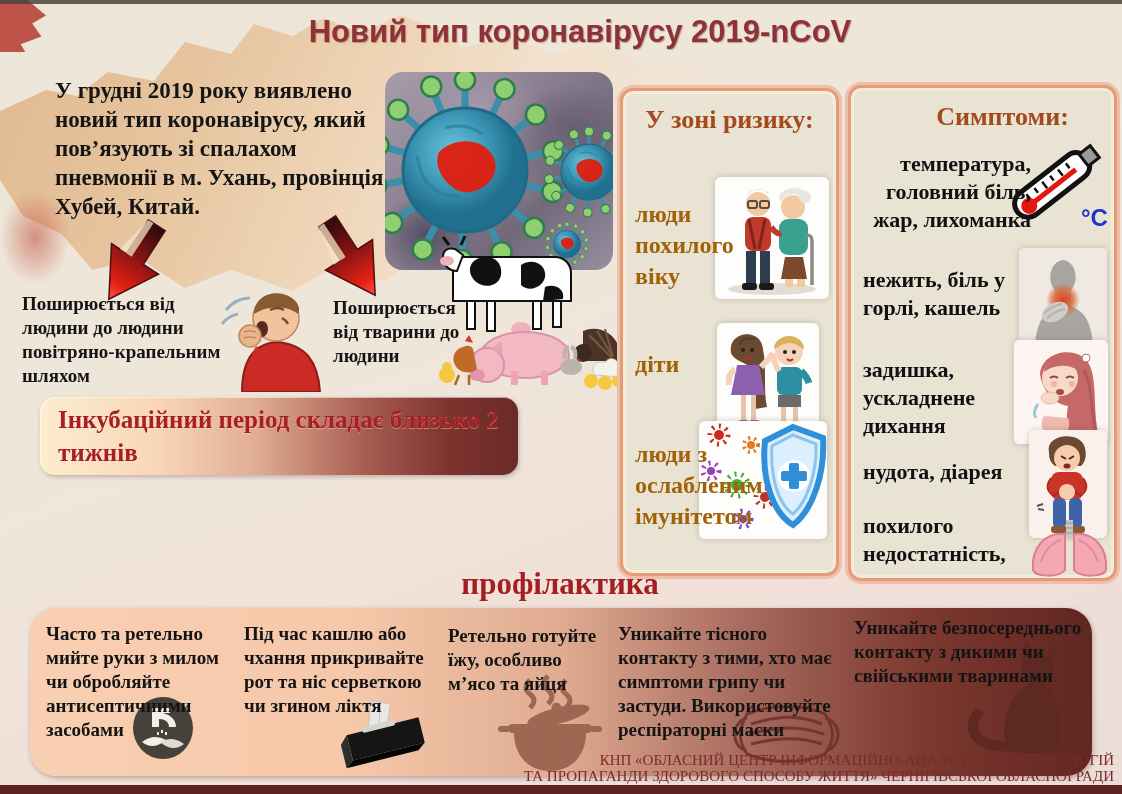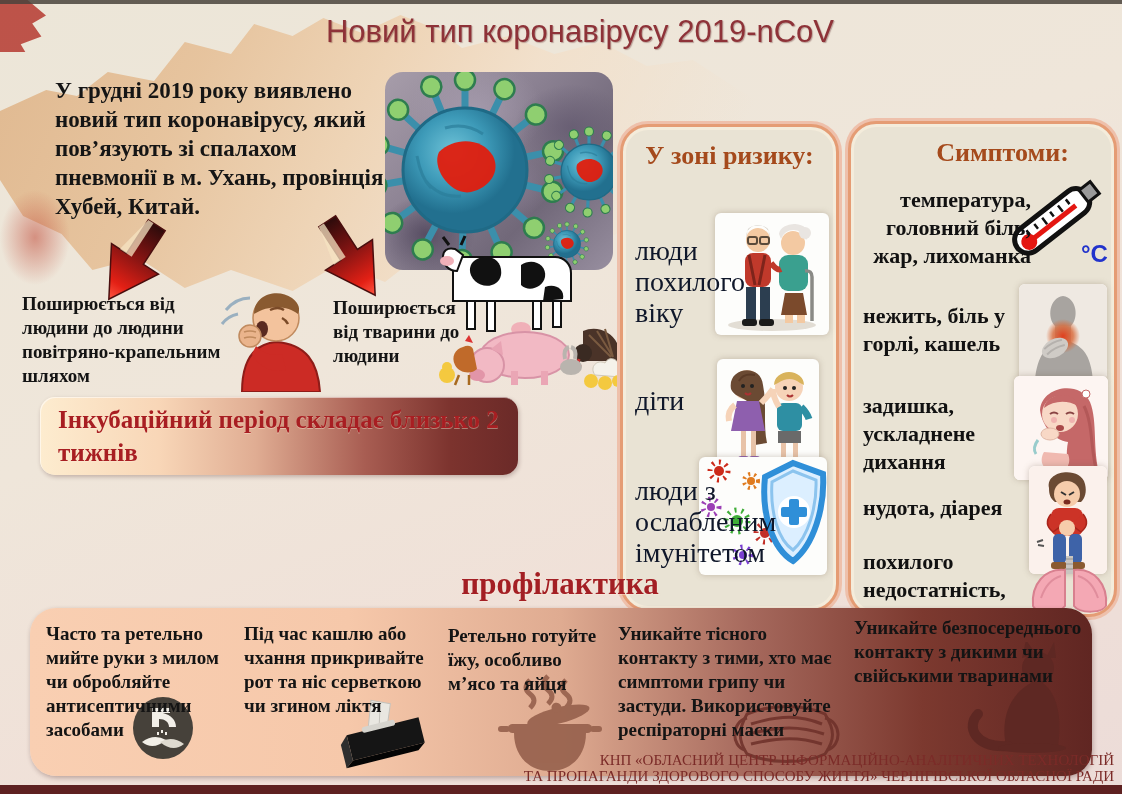--- a/index.html
+++ b/index.html
@@ -13,21 +13,21 @@
   
   .map{left:0;top:6px;width:770px;height:300px;opacity:.95;
     background:linear-gradient(115deg,#dfb68c 0%,#e6c29b 25%,#eed3b4 45%,#f2e0cb 62%,rgba(242,224,203,0) 88%);
     clip-path:polygon(0% 35%,6% 28%,10% 30%,14% 22%,20% 25%,24% 12%,30% 16%,33% 6%,38% 10%,42% 4%,47% 9%,52% 3%,57% 8%,60% 14%,66% 10%,72% 16%,78% 12%,84% 20%,90% 18%,96% 28%,100% 34%,97% 45%,100% 55%,94% 66%,88% 60%,84% 72%,78% 78%,70% 74%,64% 84%,56% 80%,50% 92%,44% 86%,38% 95%,30% 88%,24% 94%,18% 84%,12% 88%,8% 76%,3% 70%,0% 58%);}
   .map-red-corner{left:0;top:0;width:46px;height:52px;background:#b8423a;opacity:.9;
     clip-path:polygon(0 0,60% 0,100% 30%,70% 45%,90% 70%,45% 85%,55% 100%,0 100%);}
   .map-red-smudge{left:0;top:190px;width:70px;height:95px;opacity:.55;
     background:radial-gradient(closest-side,#c04a38,rgba(192,74,56,0));}
   
   .title{left:280px;top:14px;width:600px;text-align:center;
-    font-family:"Liberation Sans",sans-serif;font-weight:normal;font-size:31px;color:#8e3238;
+    font-family:"Liberation Sans",sans-serif;font-weight:bold;font-size:31px;color:#8e3238;
     text-shadow:1px 1px 1px rgba(90,30,30,.35);}
   
   .intro{left:55px;top:76px;width:348px;font-weight:bold;font-size:23px;line-height:29px;color:#151515;}
   
   .virus-box{left:385px;top:72px;width:228px;height:198px;border-radius:18px;overflow:hidden;
     background:
       radial-gradient(70px 55px at 18% 82%,rgba(80,70,92,.85),rgba(80,70,92,0) 70%),
       radial-gradient(80px 60px at 82% 28%,rgba(100,90,112,.8),rgba(100,90,112,0) 72%),
       radial-gradient(55px 45px at 55% 58%,rgba(140,128,150,.7),rgba(140,128,150,0) 70%),
       radial-gradient(90px 70px at 40% 20%,rgba(168,158,176,.8),rgba(168,158,176,0) 75%),
@@ -37,26 +37,26 @@
   .spread-a{left:333px;top:296px;width:142px;font-weight:bold;font-size:19px;line-height:24px;color:#141414;}
   
   .banner{border-radius:15px;
     background:linear-gradient(90deg,#fdeccf 0%,#f8d6b7 25%,#e0ad93 45%,#a85d52 68%,#7c332e 86%,#6b2a28 100%);
     box-shadow:inset 1px 1px 0 rgba(255,255,255,.55),1px 2px 4px rgba(60,20,20,.25);}
   .banner1{left:40px;top:397px;width:478px;height:78px;}
   .banner2{left:40px;top:487px;width:592px;height:78px;}
   .banner-text{font-weight:bold;font-size:25px;line-height:33px;color:#a81e22;
     text-shadow:0 1px 0 rgba(255,240,220,.4);padding:6px 18px;}
   
-  .panel{background:#e9e3d4;border:3px solid #e59c74;border-radius:28px;
-    box-shadow:0 0 0 3px #eec0ab, inset 0 0 0 3px #f4ecdb;overflow:hidden;margin-top:36px;}
+  .panel{background:#e9e3d4;border:3px solid #e59c74;border-radius:13px;
+    box-shadow:0 0 0 3px #eec0ab, inset 0 0 0 3px #f4ecdb;overflow:hidden;}
   .panel-risk{left:620px;top:88px;width:213px;height:482px;}
   .panel-sym{left:848px;top:85px;width:263px;height:490px;}
   .panel-title{font-weight:bold;font-size:26px;line-height:34px;color:#a54a1c;text-align:center;width:100%;}
-  .risk-label{font-weight:normal;font-size:28px;line-height:31px;color:#0f172a;z-index:3;}
+  .risk-label{font-weight:bold;font-size:24px;line-height:31px;color:#a16207;z-index:3;}
   .sym-label{font-weight:bold;font-size:22px;line-height:28px;color:#111;z-index:3;}
   .imgcard{background:#fdfdfb;border-radius:6px;box-shadow:0 0 6px rgba(120,100,80,.35);}
   
   .prev-title{left:320px;top:566px;width:480px;text-align:center;
     font-weight:bold;font-size:31px;color:#a31f24;text-shadow:1px 1px 1px rgba(255,235,220,.5);}
   .prev-banner{left:30px;top:608px;width:1062px;height:168px;border-radius:26px;
     background:linear-gradient(90deg,#f9cfb2 0%,#f6c8aa 30%,#dfab91 50%,#a5685c 68%,#7c392f 84%,#602622 100%);
     box-shadow:1px 2px 5px rgba(60,20,20,.3);}
   .prev-text{font-weight:bold;font-size:19px;line-height:24px;color:#141414;z-index:3;}
   

